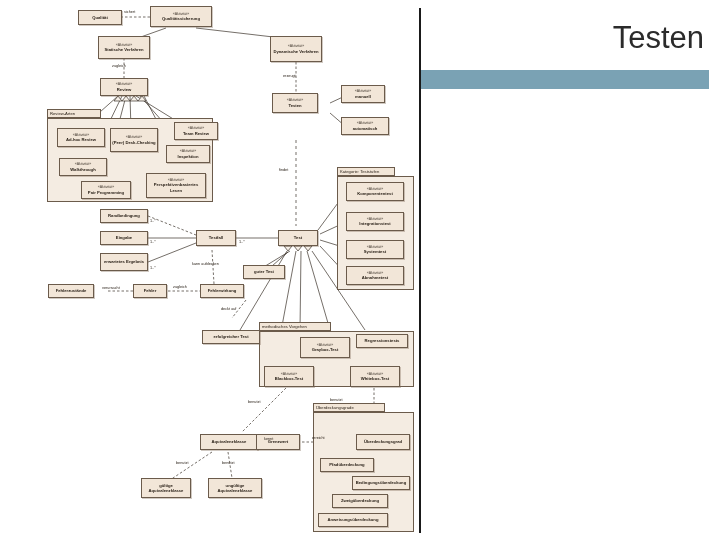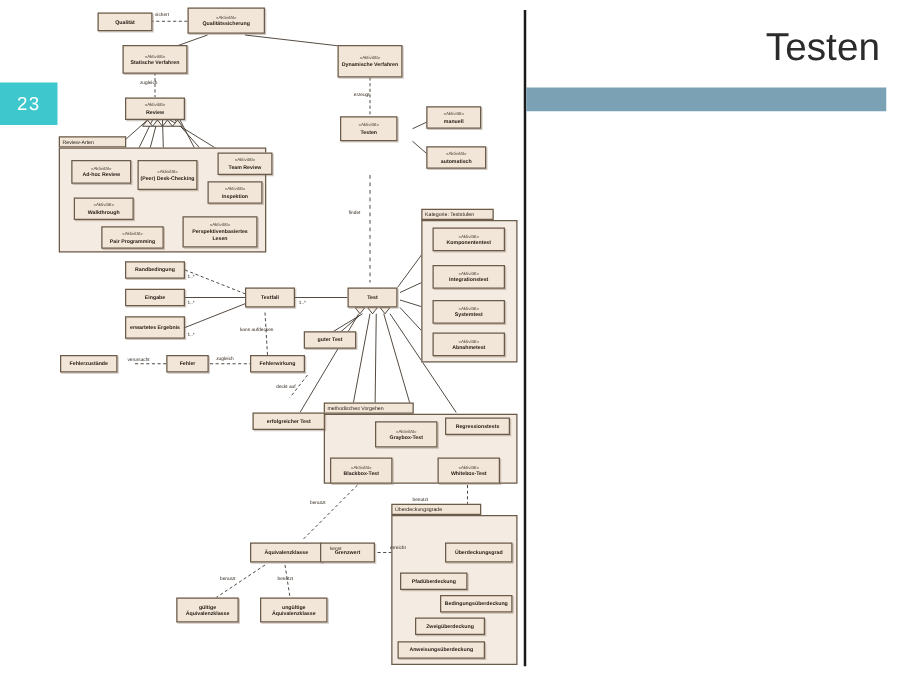--- a/index.html
+++ b/index.html
@@ -85,21 +85,20 @@
     font-size:3.8px;
     color:#2a2118;
     white-space:nowrap;
   }
 </style>
 </head>
 <body>
 
 <div id="slide">
 
-  <div id="page-badge">23</div>
 
   <div id="vrule"></div>
   <div id="title-area">
     <div id="slide-title">Testen</div>
   </div>
   <div id="title-bar"></div>
 
   <div id="diagram">
 
     <svg width="420" height="540">

